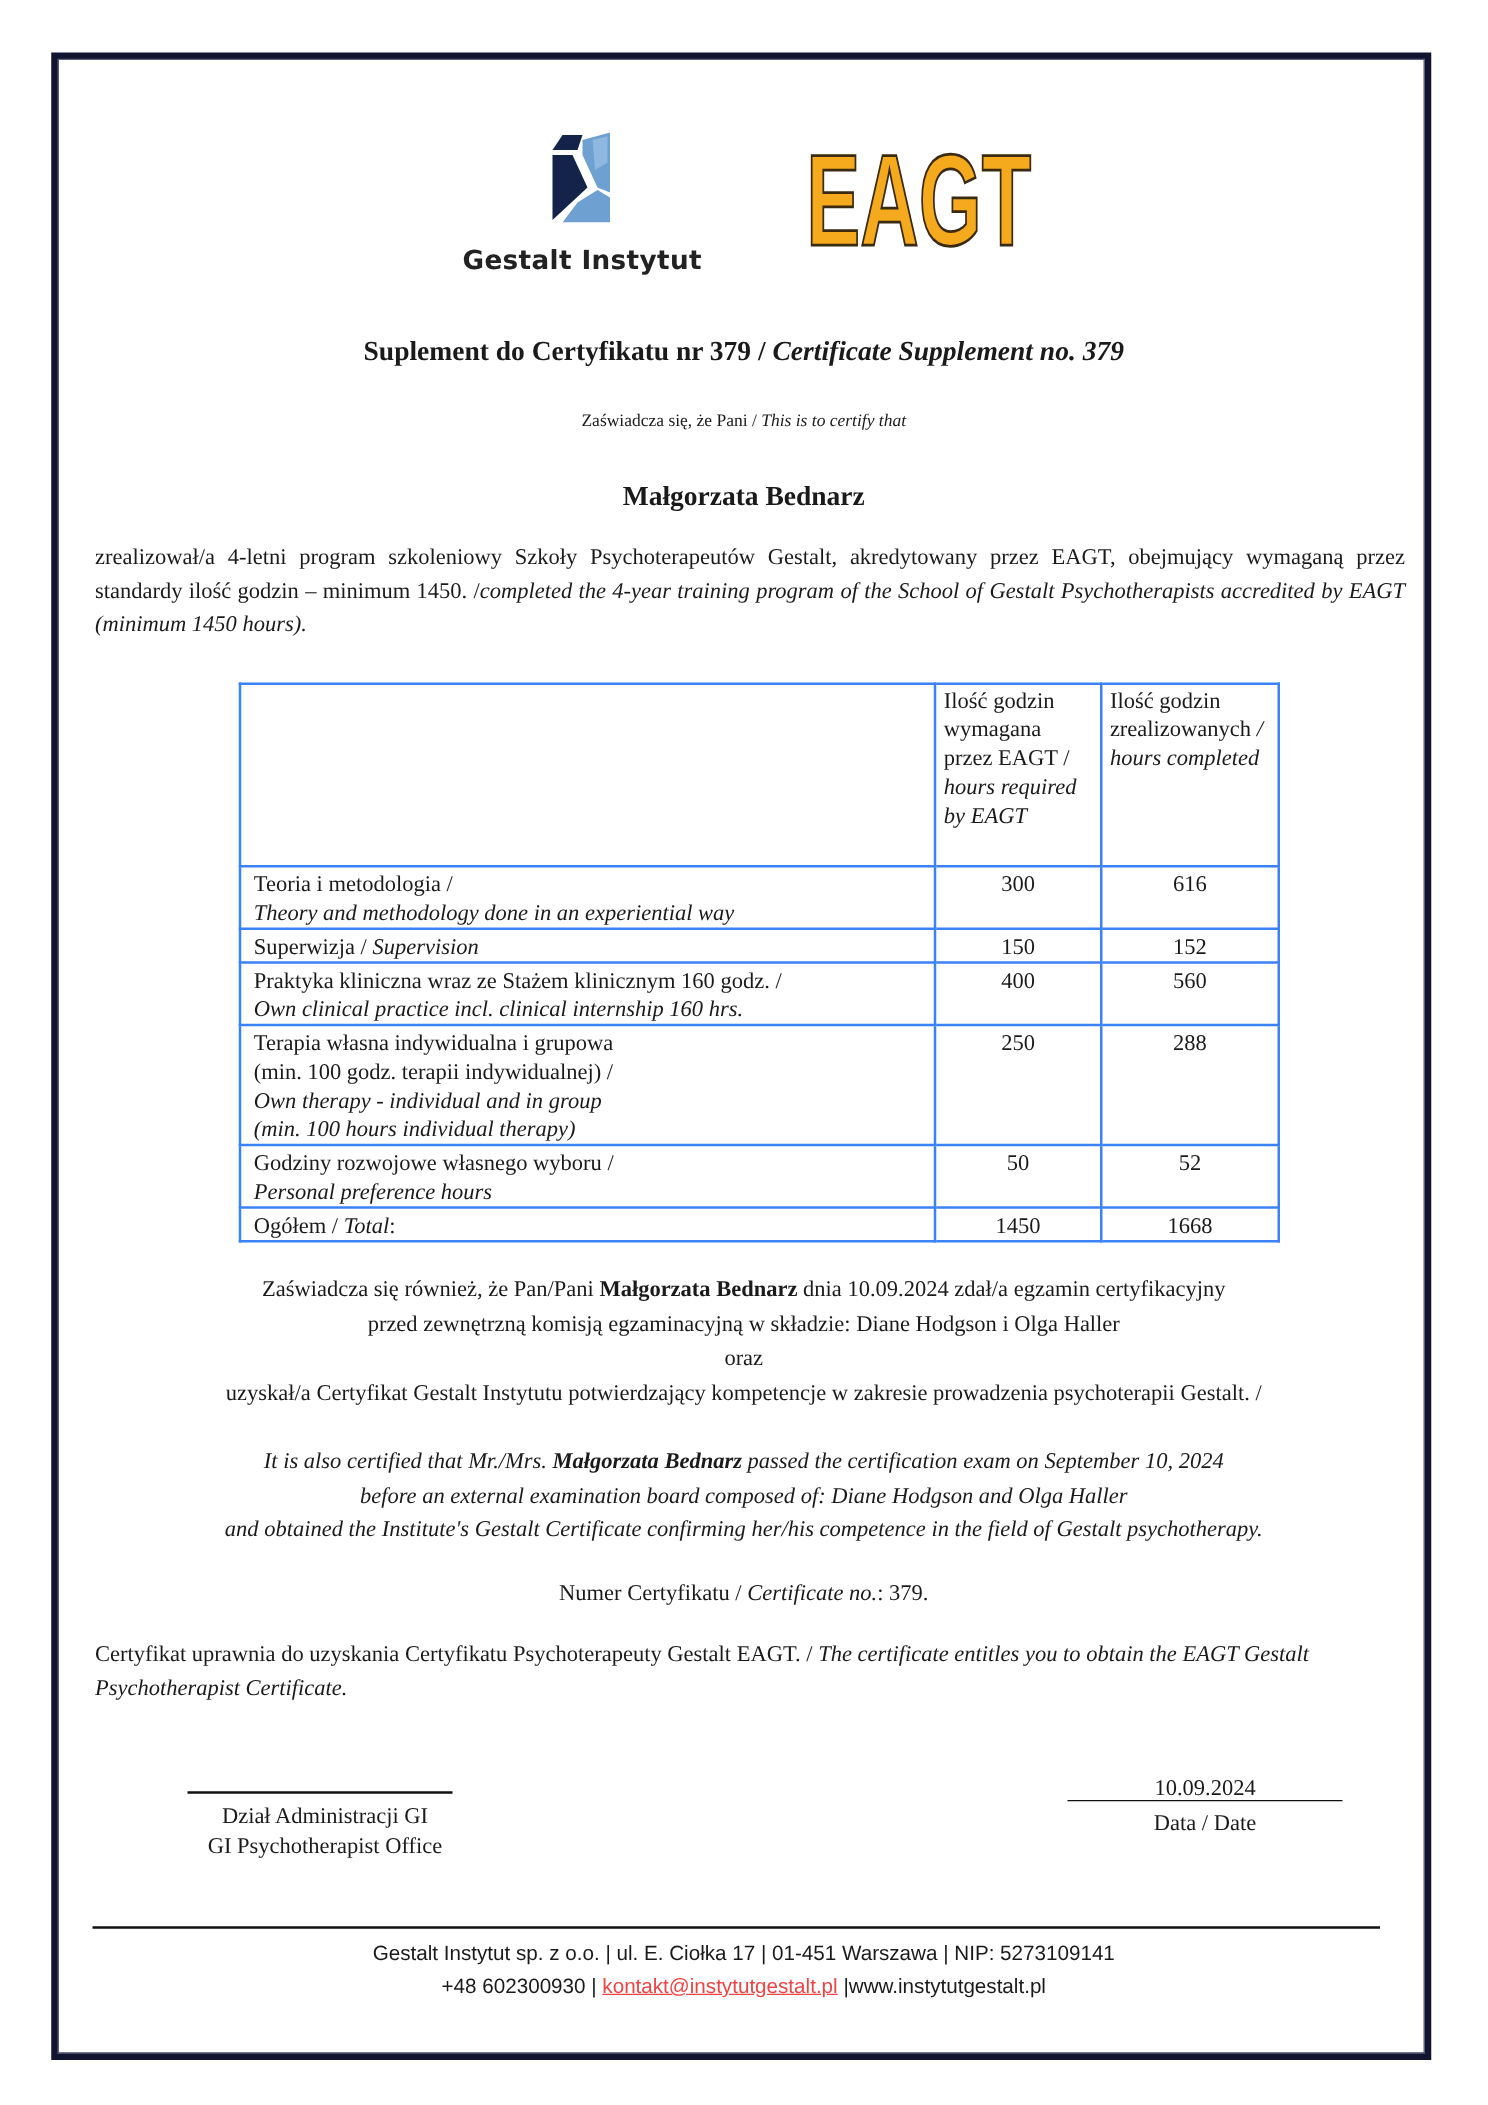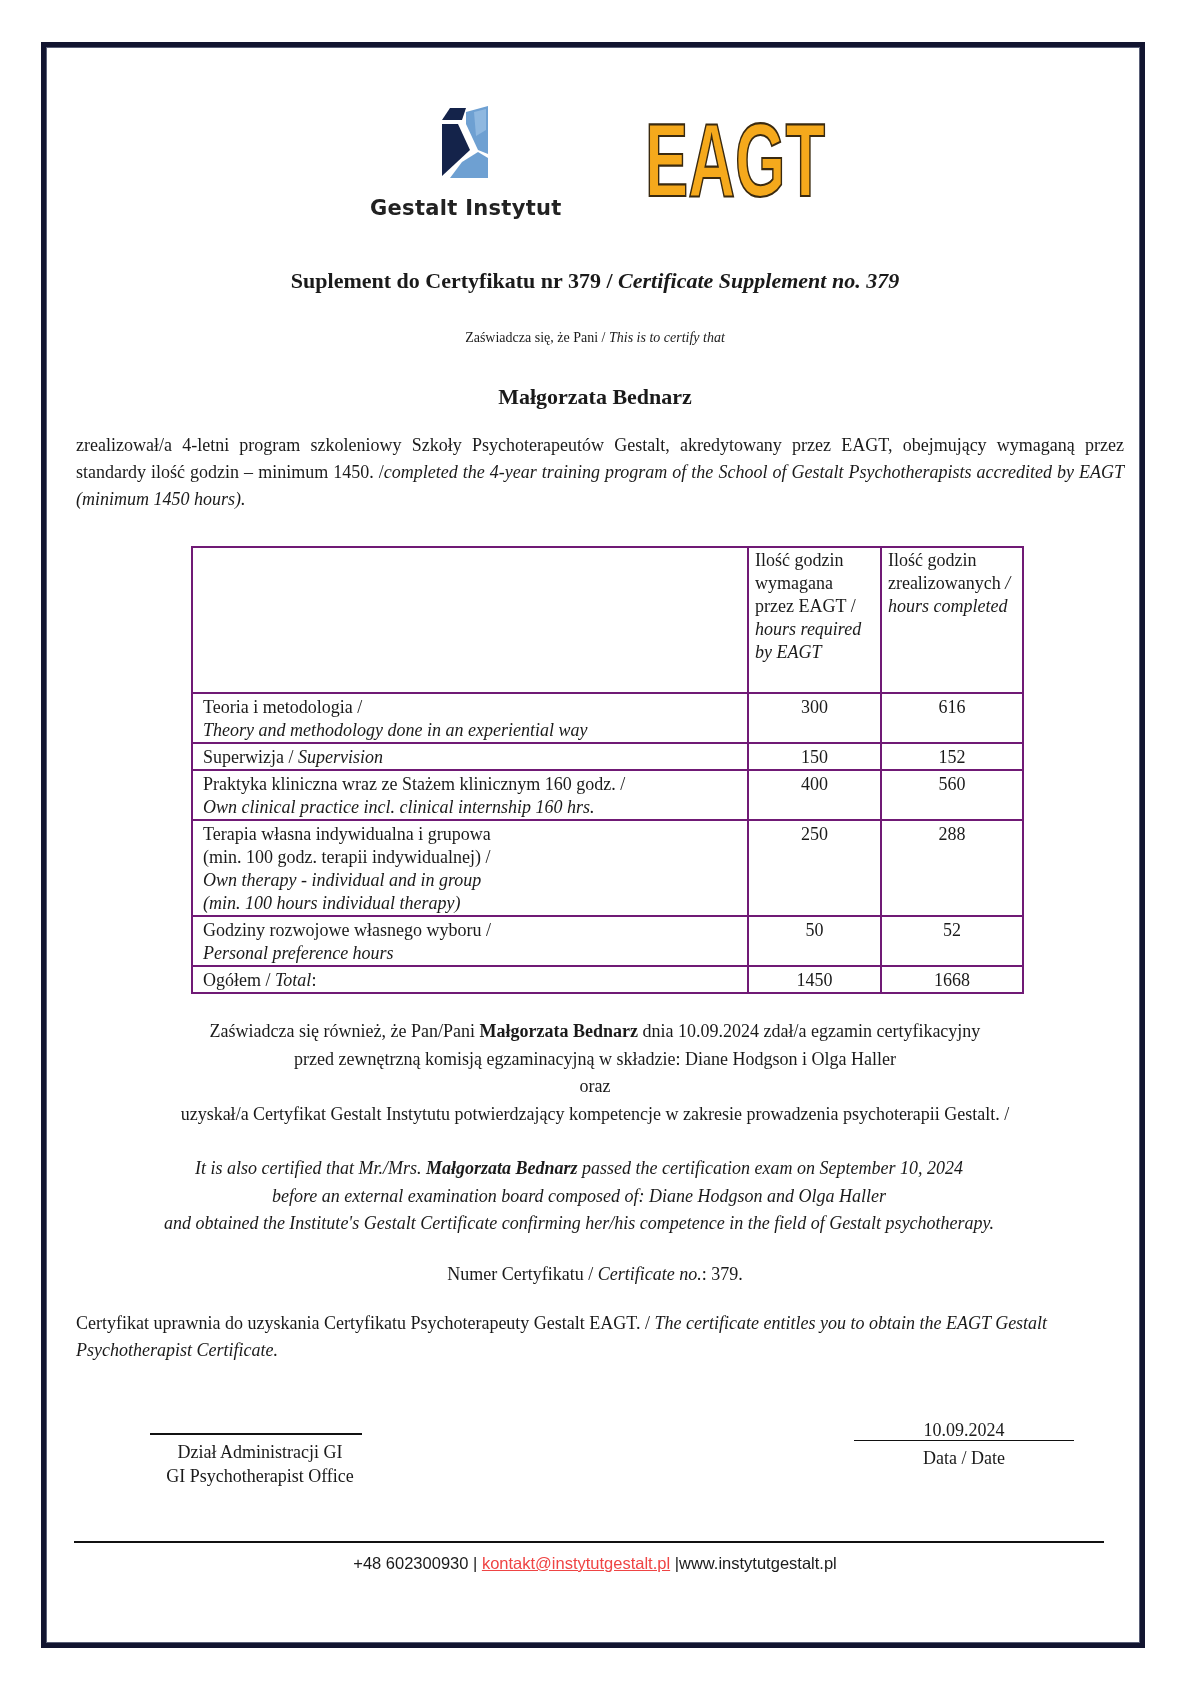--- a/index.html
+++ b/index.html
@@ -19,29 +19,29 @@
   .eagt-logo { left:642px; top:116px; width:186px; height:86px; }
 
   .title { left:60px; top:268px; width:1070px; font-size:22px; font-weight:bold; }
   .title i { font-weight:bold; }
   .certify { left:60px; top:330px; width:1070px; font-size:14px; }
   .name { left:60px; top:384px; width:1070px; font-size:22px; font-weight:bold; }
   .para1 { left:76px; top:432px; width:1048px; font-size:18px; line-height:27px; text-align:justify; }
 
   table.hours { position:absolute; left:191px; top:546px; width:833px; border-collapse:collapse;
                 font-size:18px; line-height:23px; }
-  table.hours td { border:2px solid #701a75; vertical-align:top; padding:2px 10px 0 10px; }
+  table.hours td { border:2px solid #3b82f6; vertical-align:top; padding:2px 10px 0 10px; }
   table.hours td.num { text-align:center; padding-top:2px; }
   table.hours td.hdr { padding:1px 6px 0 6px; height:143px; }
   table.hours .c1 { width:530px; }
   table.hours .c2 { width:116px; }
   table.hours .c3 { width:125px; }
 
   .p2 { left:60px; top:1018px; width:1070px; font-size:18px; line-height:27.5px; }
-  .p3 { left:44px; top:1155px; width:1070px; font-size:18px; line-height:27.5px; font-style:italic; }
+  .p3 { left:60px; top:1155px; width:1070px; font-size:18px; line-height:27.5px; font-style:italic; }
   .certno { left:60px; top:1264px; width:1070px; font-size:18px; }
   .entitle { left:76px; top:1310px; width:1048px; font-size:18px; line-height:27px; }
 
   .sig-line { left:150px; top:1433px; width:212px; height:0; border-top:2px solid #111; }
   .sig-label { left:140px; top:1440px; width:240px; font-size:18px; line-height:24px; text-align:center; }
   .date-val { left:854px; top:1420px; width:220px; font-size:18px; text-align:center; }
   .date-line { left:854px; top:1440px; width:220px; height:0; border-top:1.5px solid #111; }
   .date-label { left:854px; top:1448px; width:220px; font-size:18px; text-align:center; }
 
   .footer-rule { left:74px; top:1541px; width:1030px; height:0; border-top:2px solid #111; }
@@ -170,16 +170,17 @@
   <div>Dział Administracji GI</div>
   <div>GI Psychotherapist Office</div>
 </div>
 
 <div class="abs date-val">10.09.2024</div>
 <div class="abs date-line"></div>
 <div class="abs date-label">Data / Date</div>
 
 <div class="abs footer-rule"></div>
 <div class="abs footer">
+  <div>Gestalt Instytut sp. z o.o. | ul. E. Ciołka 17 | 01-451 Warszawa | NIP: 5273109141</div>
   <div>
     <span>+48 602300930 | </span><a>kontakt@instytutgestalt.pl</a><span> |www.instytutgestalt.pl</span>
   </div>
 </div>
 
 </body></html>

